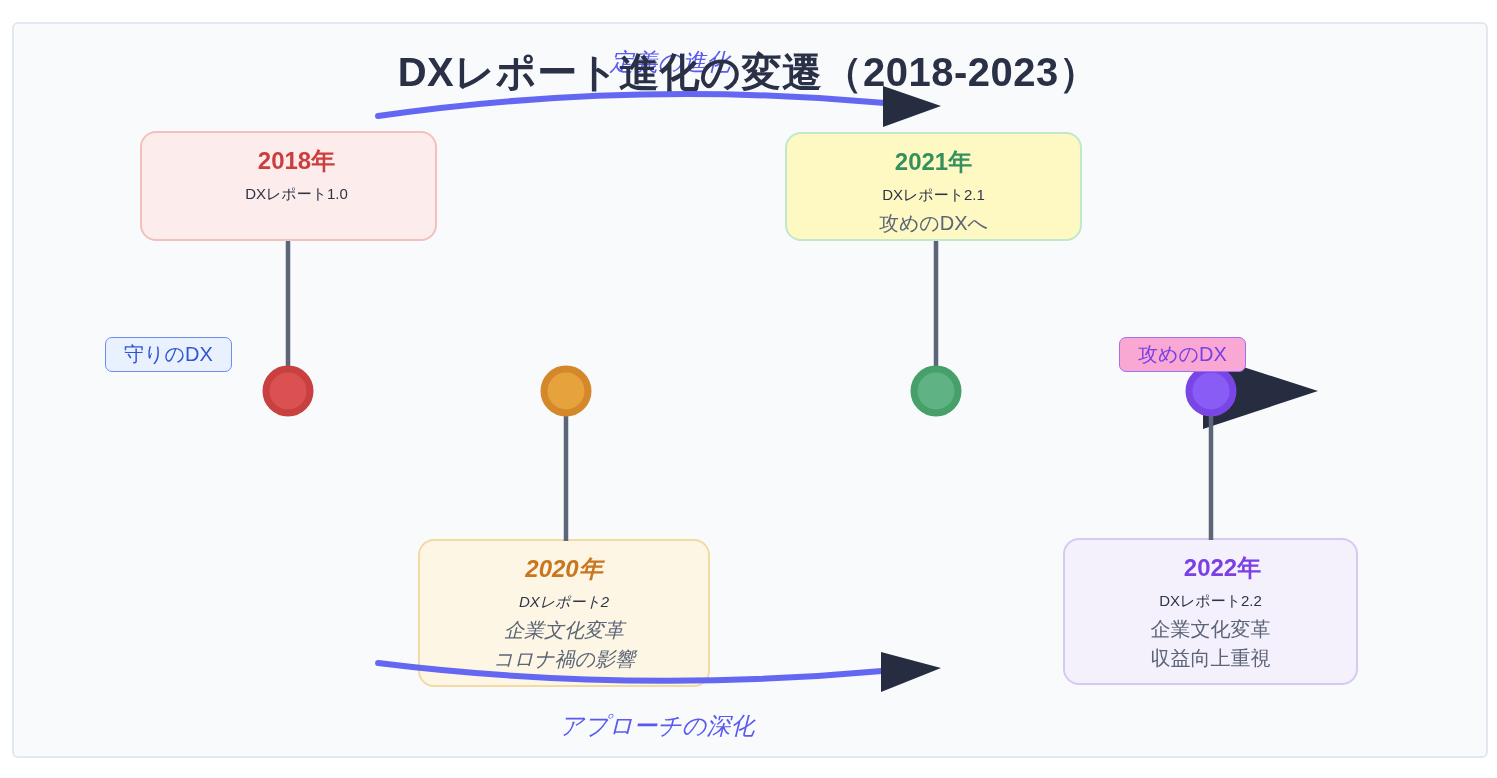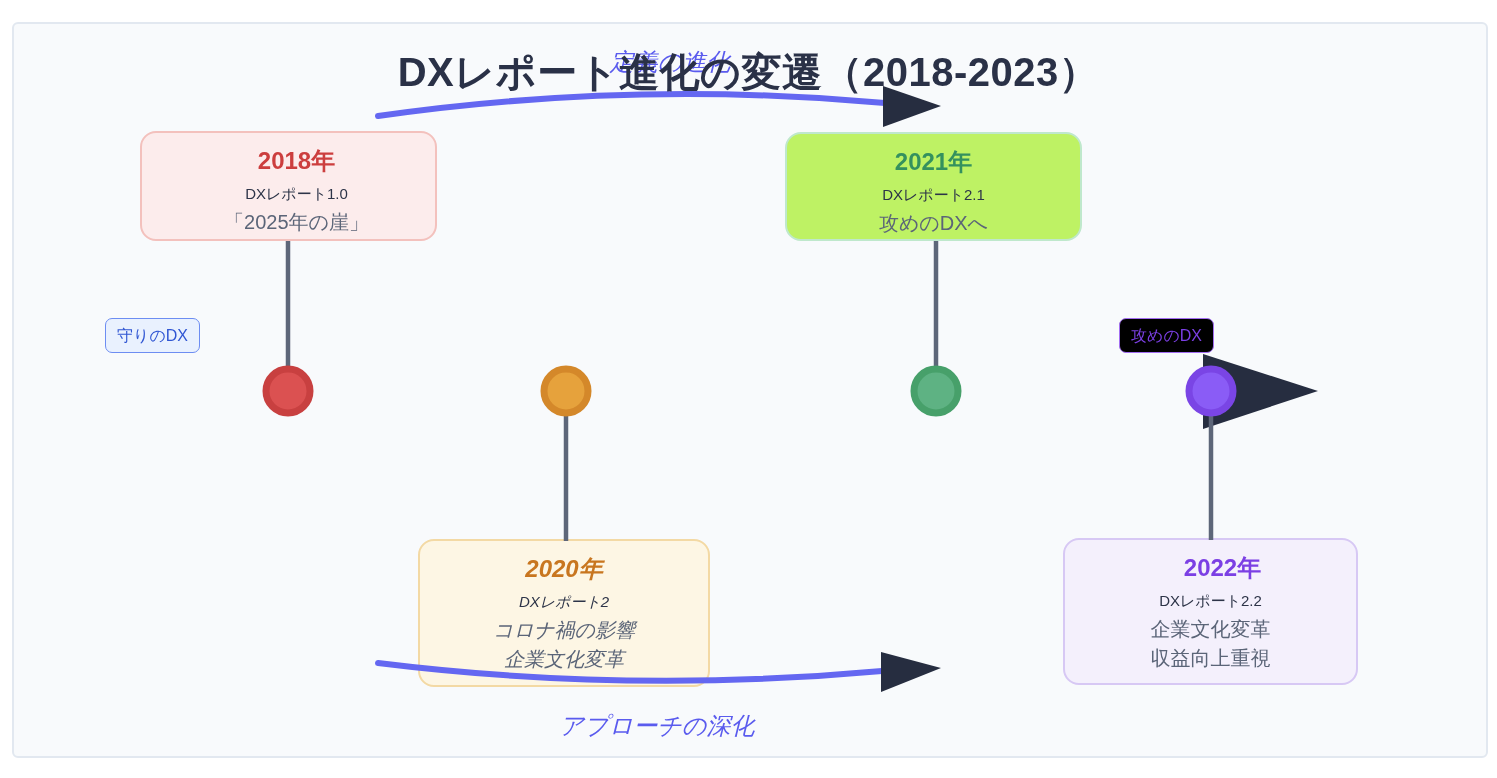--- a/index.html
+++ b/index.html
@@ -43,38 +43,39 @@
     text-align: center;
     padding-top: 12px;
     z-index: 2;
   }
   .card-year  { font-size: 24px; font-weight: bold; line-height: 31px; margin-bottom: 3px; }
   .card-title { font-size: 15px; color: #2d3448; line-height: 29px; }
   .card-line  { font-size: 20px; color: #5b6578; line-height: 29px; }
 
   .theme-red    { background: #fcecec; border-color: #f3c1bd; padding-left: 16px; }
   .theme-red    .card-year { color: #cc3e3e; }
-  .theme-green  { background: #bef264; border-color: #bfe8cc; }
+  .theme-green  { background: #fef9c3; border-color: #bfe8cc; }
   .theme-green  .card-year { color: #34915e; }
   .theme-amber  { background: #fdf6e4; border-color: #f3d9a4; font-style: italic; }
   .theme-amber  .card-year { color: #c8761f; }
   .theme-purple { background: #f4f0fc; border-color: #d7c8f4; }
   .theme-purple .card-year { color: #7b3fe4; padding-left: 24px; }
 
   .badge {
     position: absolute;
-    font-size: 16px; line-height: 23px;
-    padding: 5px 11px;
+    font-size: 20px; line-height: 23px;
+    padding: 5px 18px;
     border-radius: 7px;
     border: 1.5px solid;
     z-index: 6;
     white-space: nowrap;
+    margin-top: 19px;
   }
   .badge.defensive { left: 105px; top: 318px; color: #3056d3; background: #e9f1fe; border-color: #6d8df2; }
-  .badge.offensive { left: 1119px; top: 318px; color: #7b3fe4; background: #000000; border-color: #a36ef2; }
+  .badge.offensive { left: 1119px; top: 318px; color: #7b3fe4; background: #f9a8d4; border-color: #a36ef2; }
 
   svg.overlay { position: absolute; left: 0; top: 0; z-index: 5; pointer-events: none; }
 </style>
 </head>
 <body>
 
 <div class="canvas"></div>
 
 <div class="stage">
 
@@ -99,34 +100,33 @@
     <circle cx="1211" cy="391" r="22" fill="#8a5cf6" stroke="#7a45e5" stroke-width="7"></circle>
   </svg>
 
   <div class="flow-label top">定義の進化</div>
   <h1 class="diagram-title">DXレポート進化の変遷（2018-2023）</h1>
   <div class="flow-label bottom">アプローチの深化</div>
 
   <div class="card theme-red" style="left:140px; top:131px; width:297px; height:110px;">
     <div class="card-year">2018年</div>
     <div class="card-title">DXレポート1.0</div>
-    <div class="card-line">「2025年の崖」</div>
   </div>
 
   <div class="card theme-green" style="left:785px; top:132px; width:297px; height:109px;">
     <div class="card-year">2021年</div>
     <div class="card-title">DXレポート2.1</div>
     <div class="card-line">攻めのDXへ</div>
   </div>
 
   <div class="card theme-amber" style="left:418px; top:539px; width:292px; height:148px;">
     <div class="card-year">2020年</div>
     <div class="card-title">DXレポート2</div>
+    <div class="card-line">企業文化変革</div>
     <div class="card-line">コロナ禍の影響</div>
-    <div class="card-line">企業文化変革</div>
   </div>
 
   <div class="card theme-purple" style="left:1063px; top:538px; width:295px; height:147px;">
     <div class="card-year">2022年</div>
     <div class="card-title">DXレポート2.2</div>
     <div class="card-line">企業文化変革</div>
     <div class="card-line">収益向上重視</div>
   </div>
 
   <div class="badge defensive">守りのDX</div>

